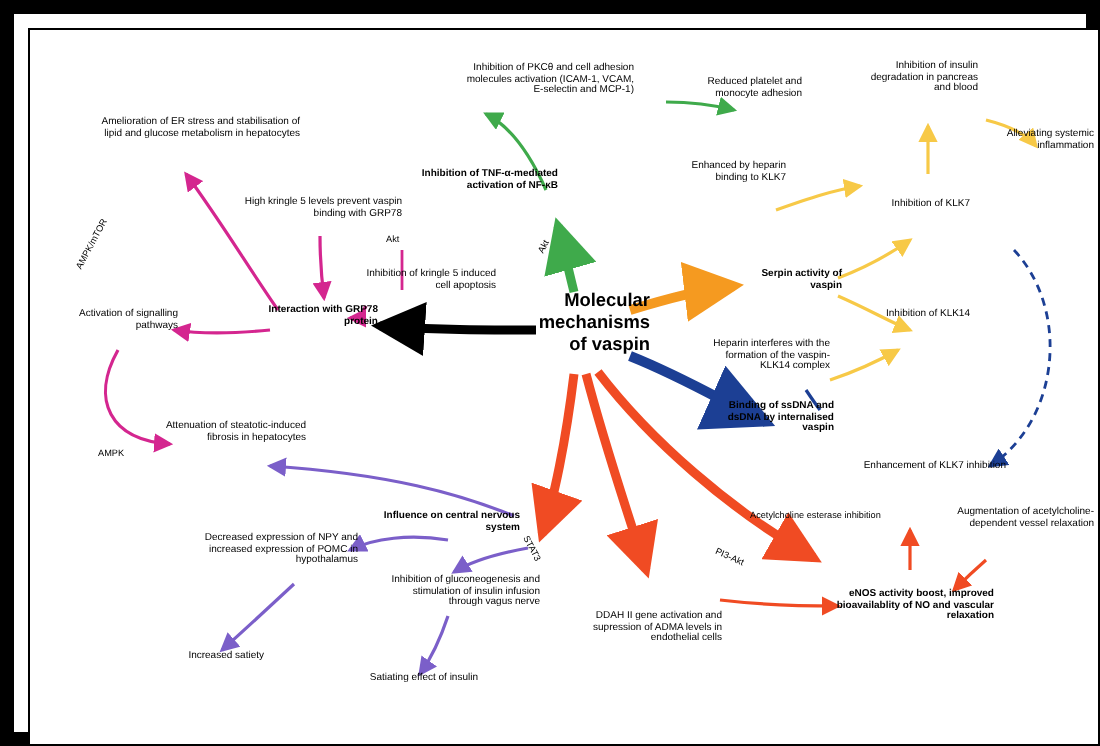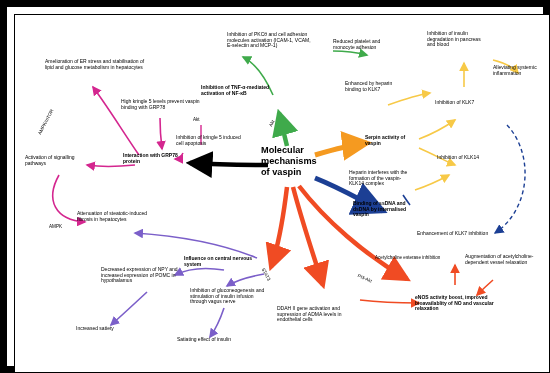--- a/index.html
+++ b/index.html
@@ -19,21 +19,21 @@
     position:absolute;left:7px;top:7px;width:536px;height:359px;
     box-sizing:border-box;
     border:1px solid #000;
     background:#fff;
     overflow:hidden;
   }
   #canvas{position:absolute;left:0;top:0;width:534px;height:357px;}
   svg.layer{position:absolute;left:0;top:0;width:534px;height:357px;pointer-events:none;}
   .node{
     position:absolute;
-    text-align:left;
+    text-align:right;
     line-height:1.12;
     color:#000;
     white-space:normal;
   }
   .n-small{font-size:5.0px;}
   .n-bold{font-weight:bold;}
   .center-node{
     font-size:9.2px;font-weight:bold;line-height:1.18;
   }
   .lbl{

